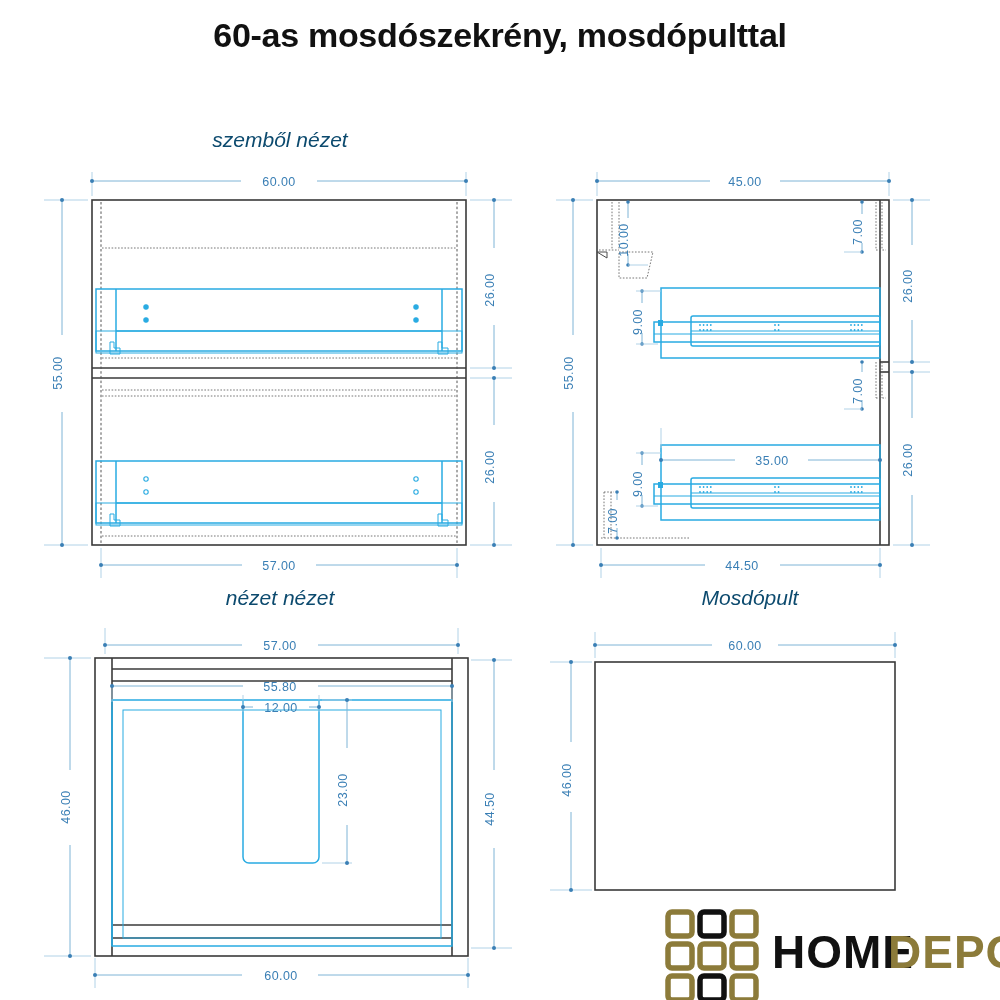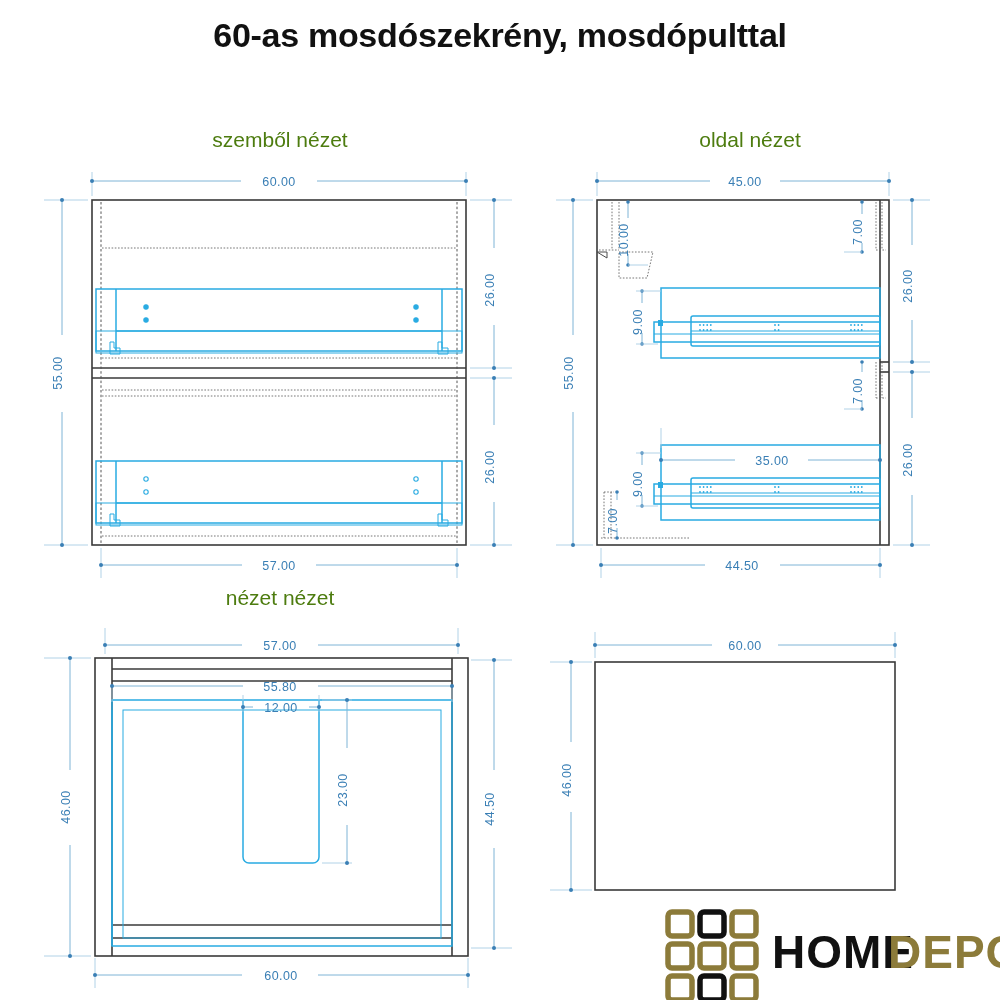--- a/index.html
+++ b/index.html
@@ -1,37 +1,37 @@
 <!DOCTYPE html>
 <html><head>
 <meta charset="utf-8">
 <style>
   html,body{margin:0;padding:0;background:#ffffff;}
   body{width:1000px;height:1000px;position:relative;overflow:hidden;
        font-family:"Liberation Sans","DejaVu Sans",sans-serif;color:#000;}
   #root{position:absolute;inset:0;padding-left:38px;}
   .title{position:absolute;left:0;top:16px;width:1000px;text-align:center;
          font-size:34px;font-weight:bold;letter-spacing:-0.3px;color:#111;}
-  .view-label{position:absolute;font-size:21px;color:#4d7c0f;
+  .view-label{position:absolute;font-style:italic;font-size:21px;color:#0c4a6e;
               text-align:center;white-space:nowrap;}
   svg.sheet{position:absolute;left:0;top:0;width:1000px;height:1000px;}
   .logo-text{font-size:46px;font-weight:bold;letter-spacing:1px;line-height:1;}
   .lg-home{fill:#111;}
   .lg-depo{fill:#8c7b3a;}
 </style>
 </head>
 <body>
 
 <div id="root">
 
   <div class="title">60-as mosdószekrény, mosdópulttal</div>
 
   <div class="view-label" style="left:140px;top:128px;width:280px;">szemből nézet</div>
-  <div class="view-label" style="left:610px;top:128px;width:280px;">oldal nézet</div>
   <div class="view-label" style="left:140px;top:586px;width:280px;">nézet nézet</div>
+  <div class="view-label" style="left:610px;top:586px;width:280px;">Mosdópult</div>
 
   <svg class="sheet" viewBox="0 0 1000 1000">
     <defs>
       <style>
         .ol{fill:none;stroke:#3a3a3a;stroke-width:1.6;}
         .ol-thin{fill:none;stroke:#4a4a4a;stroke-width:1;}
         .hid{fill:none;stroke:#555;stroke-width:1;stroke-dasharray:2.5 2.2;}
         .hid2{fill:none;stroke:#666;stroke-width:0.9;stroke-dasharray:1.6 1.6;}
         .cy{fill:none;stroke:#29abe2;stroke-width:1.5;}
         .cy-thin{fill:none;stroke:#29abe2;stroke-width:1;}

